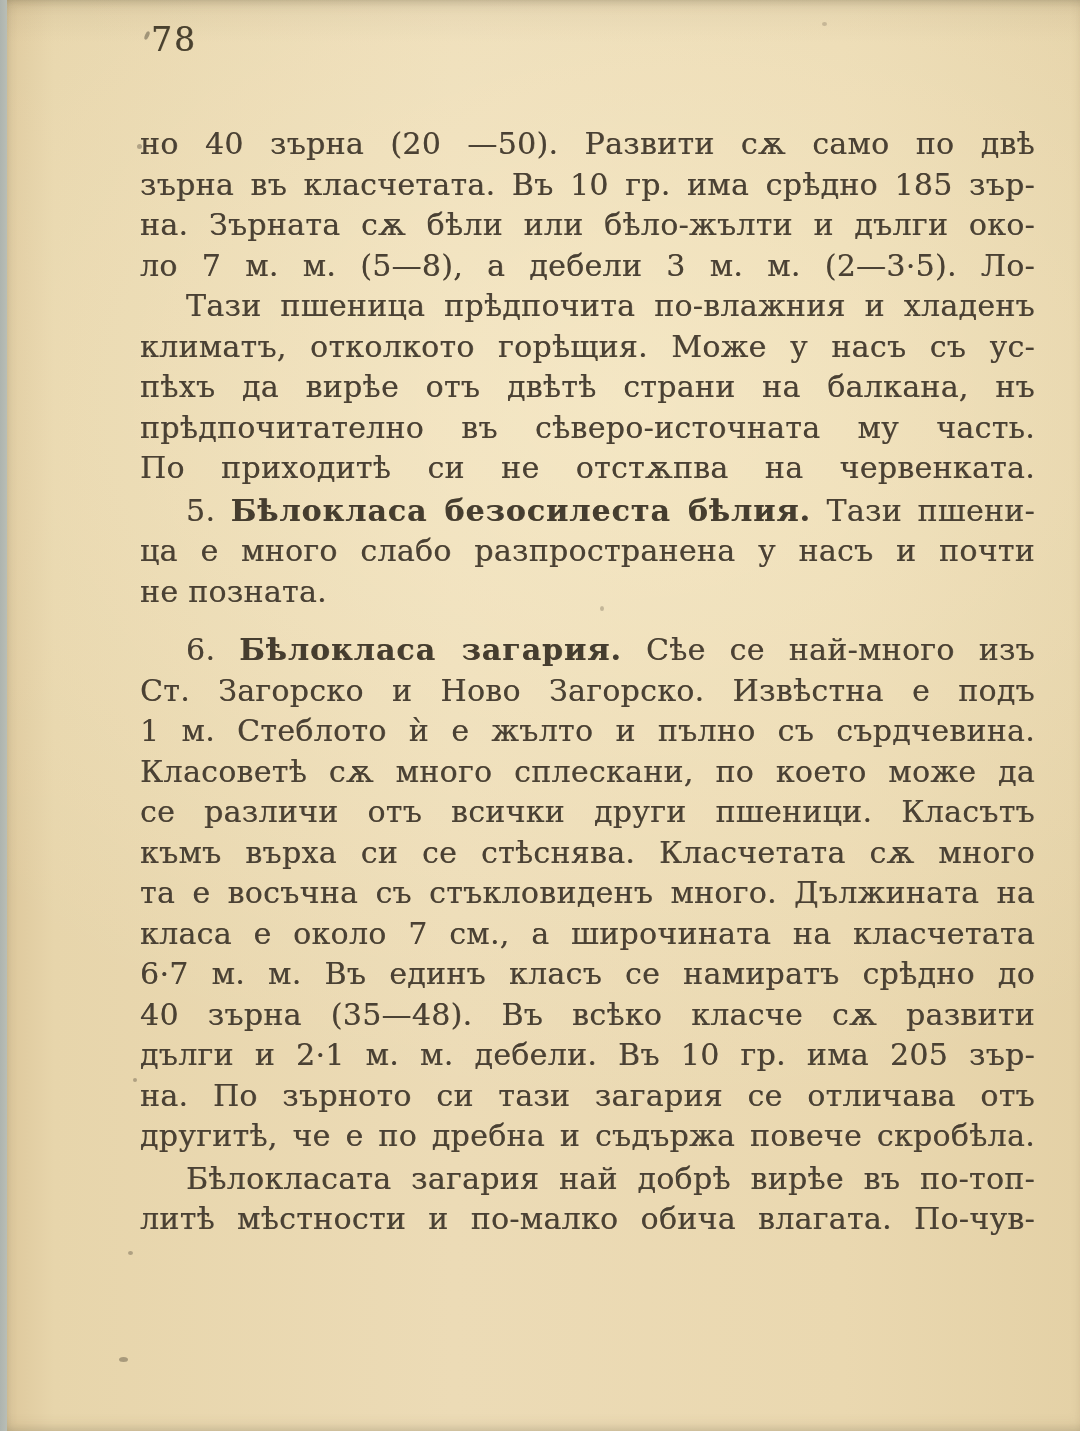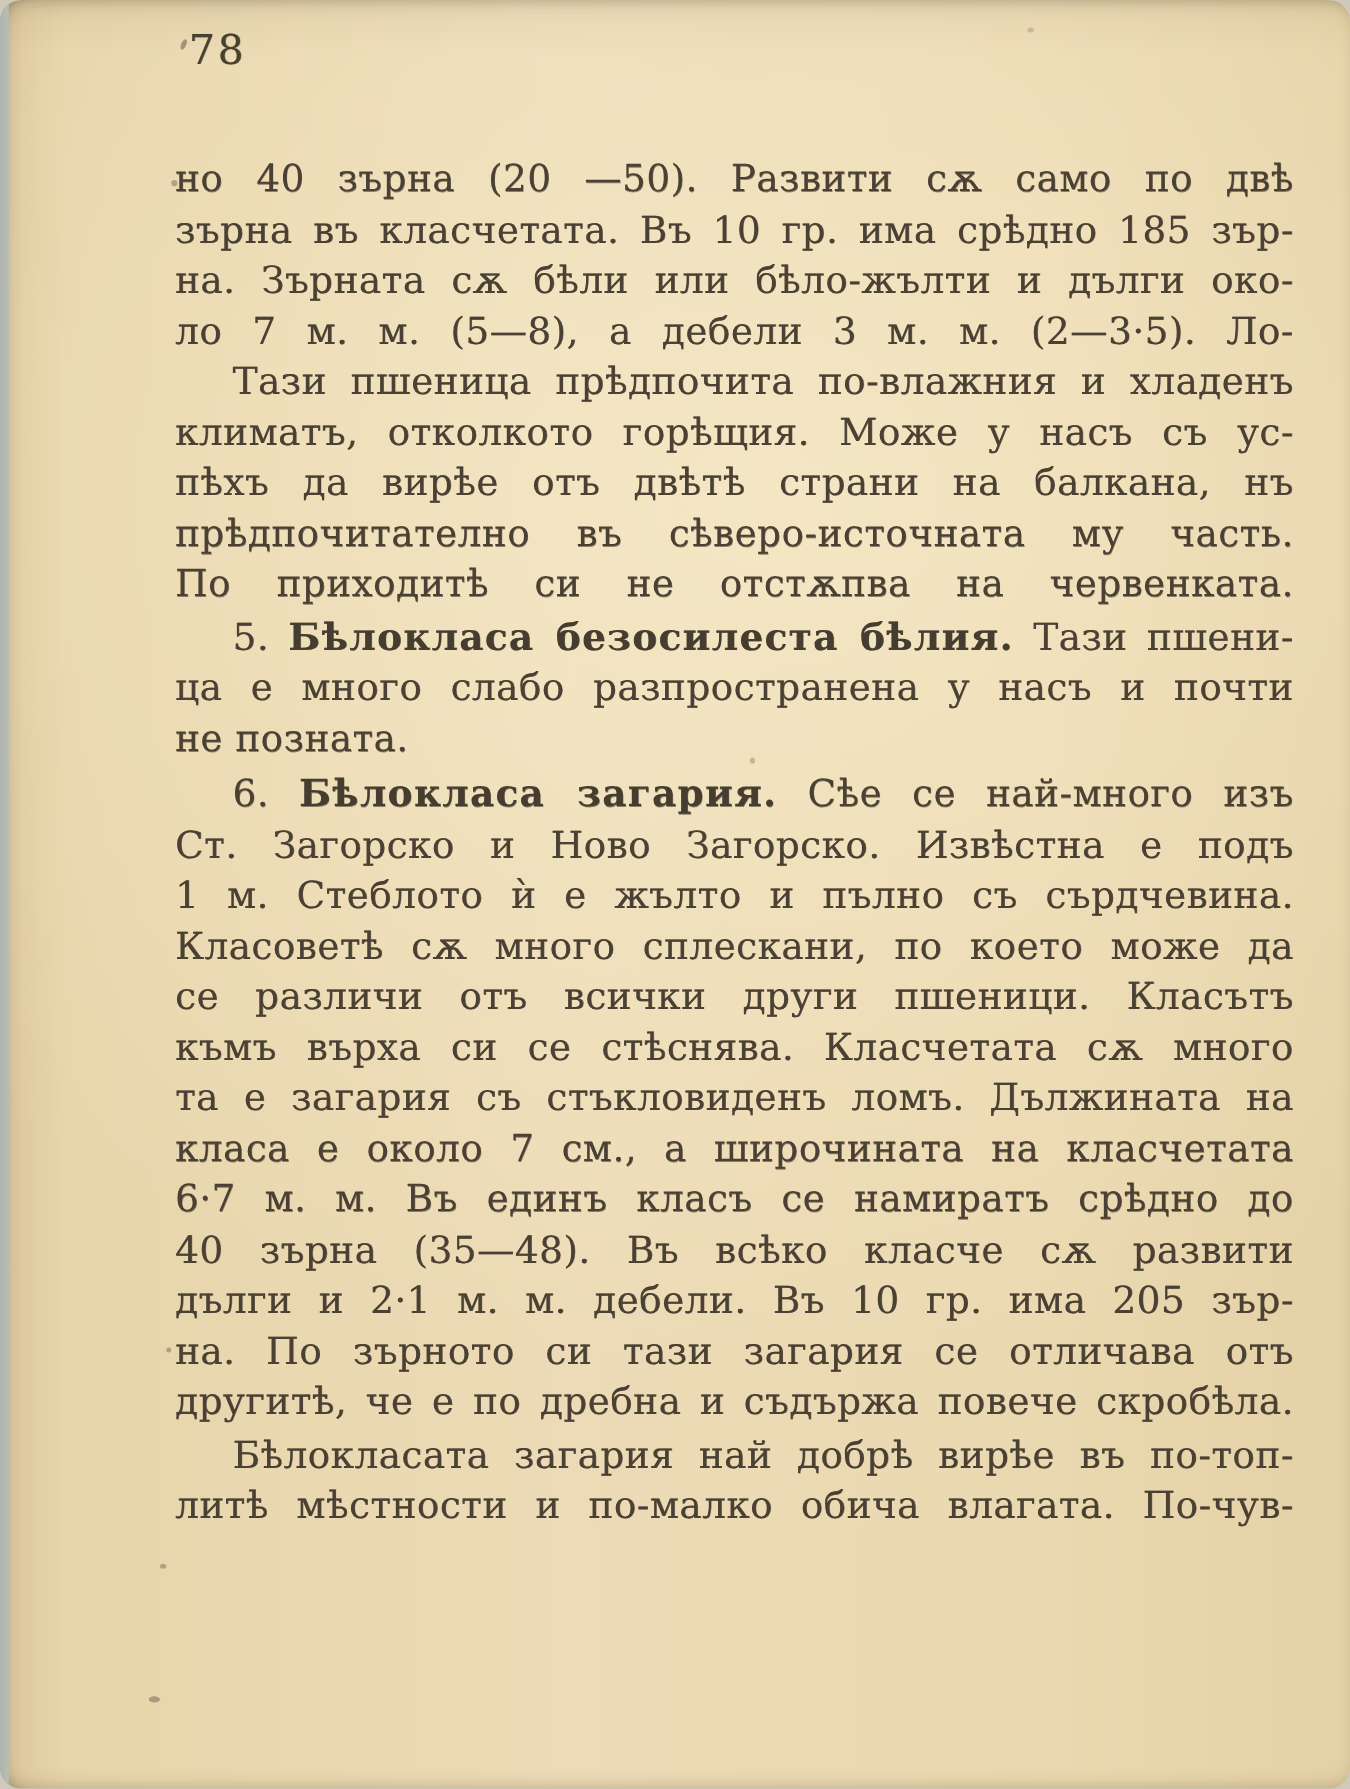--- a/index.html
+++ b/index.html
@@ -14,21 +14,20 @@
     overflow: hidden;
     background:
       radial-gradient(130% 80% at 58% 28%, rgba(255,246,216,0.45), rgba(255,246,216,0) 62%),
       linear-gradient(to bottom, rgba(120,100,66,0.10), rgba(120,100,66,0) 3%),
       linear-gradient(to right, #dcc69a 0%, #e7d5ab 5%, #ecdbb6 42%, #ead8b0 78%, #e4d1a6 100%);
     box-shadow:
       inset 10px 0 14px -8px rgba(70,80,70,0.45),
       inset 0 -8px 16px -8px rgba(100,85,55,0.30),
       inset 0 10px 14px -10px rgba(100,85,55,0.35);
     font-family: "DejaVu Serif", "DejaVu Sans", serif;
-    border-radius: 17px;
   }
   .edge-left {
     position: absolute;
     left: 0; top: 0;
     width: 7px; height: 100%;
     background: linear-gradient(to right, #aeb4ae, #b9beb6);
   }
   .page-number {
     position: absolute;
     left: 151px;
@@ -43,21 +42,21 @@
     left: 140px;
     top: 124px;
     width: 895px;
     color: #4a4134;
     font-size: 30px;
     line-height: 40.5px;
     letter-spacing: 0.3px;
     text-shadow: 0.35px 0.35px 0.5px rgba(58,48,34,0.55);
   }
   .para { margin: 0; }
-  .para.gap { margin-top: 4px; }
+  .para.gap { margin-top: 18px; }
   .para.gap-sm { margin-top: 2px; }
   .para.indent .line:first-child { text-indent: 46px; }
   .line {
     text-align: justify;
     text-align-last: justify;
     white-space: normal;
   }
   .line.no-j {
     text-align: left;
     text-align-last: left;
@@ -101,21 +100,21 @@
         <div class="line"><span class="run">ца е много слабо разпространена у насъ и почти</span></div>
         <div class="line no-j"><span class="run">не позната.</span></div>
       </div>
       <div class="para indent gap">
         <div class="line"><span class="run">6. </span><span class="run em">Бѣлокласа загария.</span><span class="run"> Сѣе се най-много изъ</span></div>
         <div class="line"><span class="run">Ст. Загорско и Ново Загорско. Извѣстна е подъ</span></div>
         <div class="line"><span class="run">1 м. Стеблото ѝ е жълто и пълно съ сърдчевина.</span></div>
         <div class="line"><span class="run">Класоветѣ сѫ много сплескани, по което може да</span></div>
         <div class="line"><span class="run">се различи отъ всички други пшеници. Класътъ</span></div>
         <div class="line"><span class="run">къмъ върха си се стѣснява. Класчетата сѫ много</span></div>
-        <div class="line"><span class="run">та е загария съ стъкловиденъ ломъ. Дължината на</span></div>
+        <div class="line"><span class="run">та е восъчна съ стъкловиденъ много. Дължината на</span></div>
         <div class="line"><span class="run">класа е около 7 см., а широчината на класчетата</span></div>
         <div class="line"><span class="run">6·7 м. м. Въ единъ класъ се намиратъ срѣдно до</span></div>
         <div class="line"><span class="run">40 зърна (35—48). Въ всѣко класче сѫ развити</span></div>
         <div class="line"><span class="run">дълги и 2·1 м. м. дебели. Въ 10 гр. има 205 зър-</span></div>
         <div class="line"><span class="run">на. По зърното си тази загария се отличава отъ</span></div>
         <div class="line"><span class="run">другитѣ, че е по дребна и съдържа повече скробѣла.</span></div>
       </div>
       <div class="para indent gap-sm">
         <div class="line"><span class="run">Бѣлокласата загария най добрѣ вирѣе въ по-топ-</span></div>
         <div class="line"><span class="run">литѣ мѣстности и по-малко обича влагата. По-чув-</span></div>

